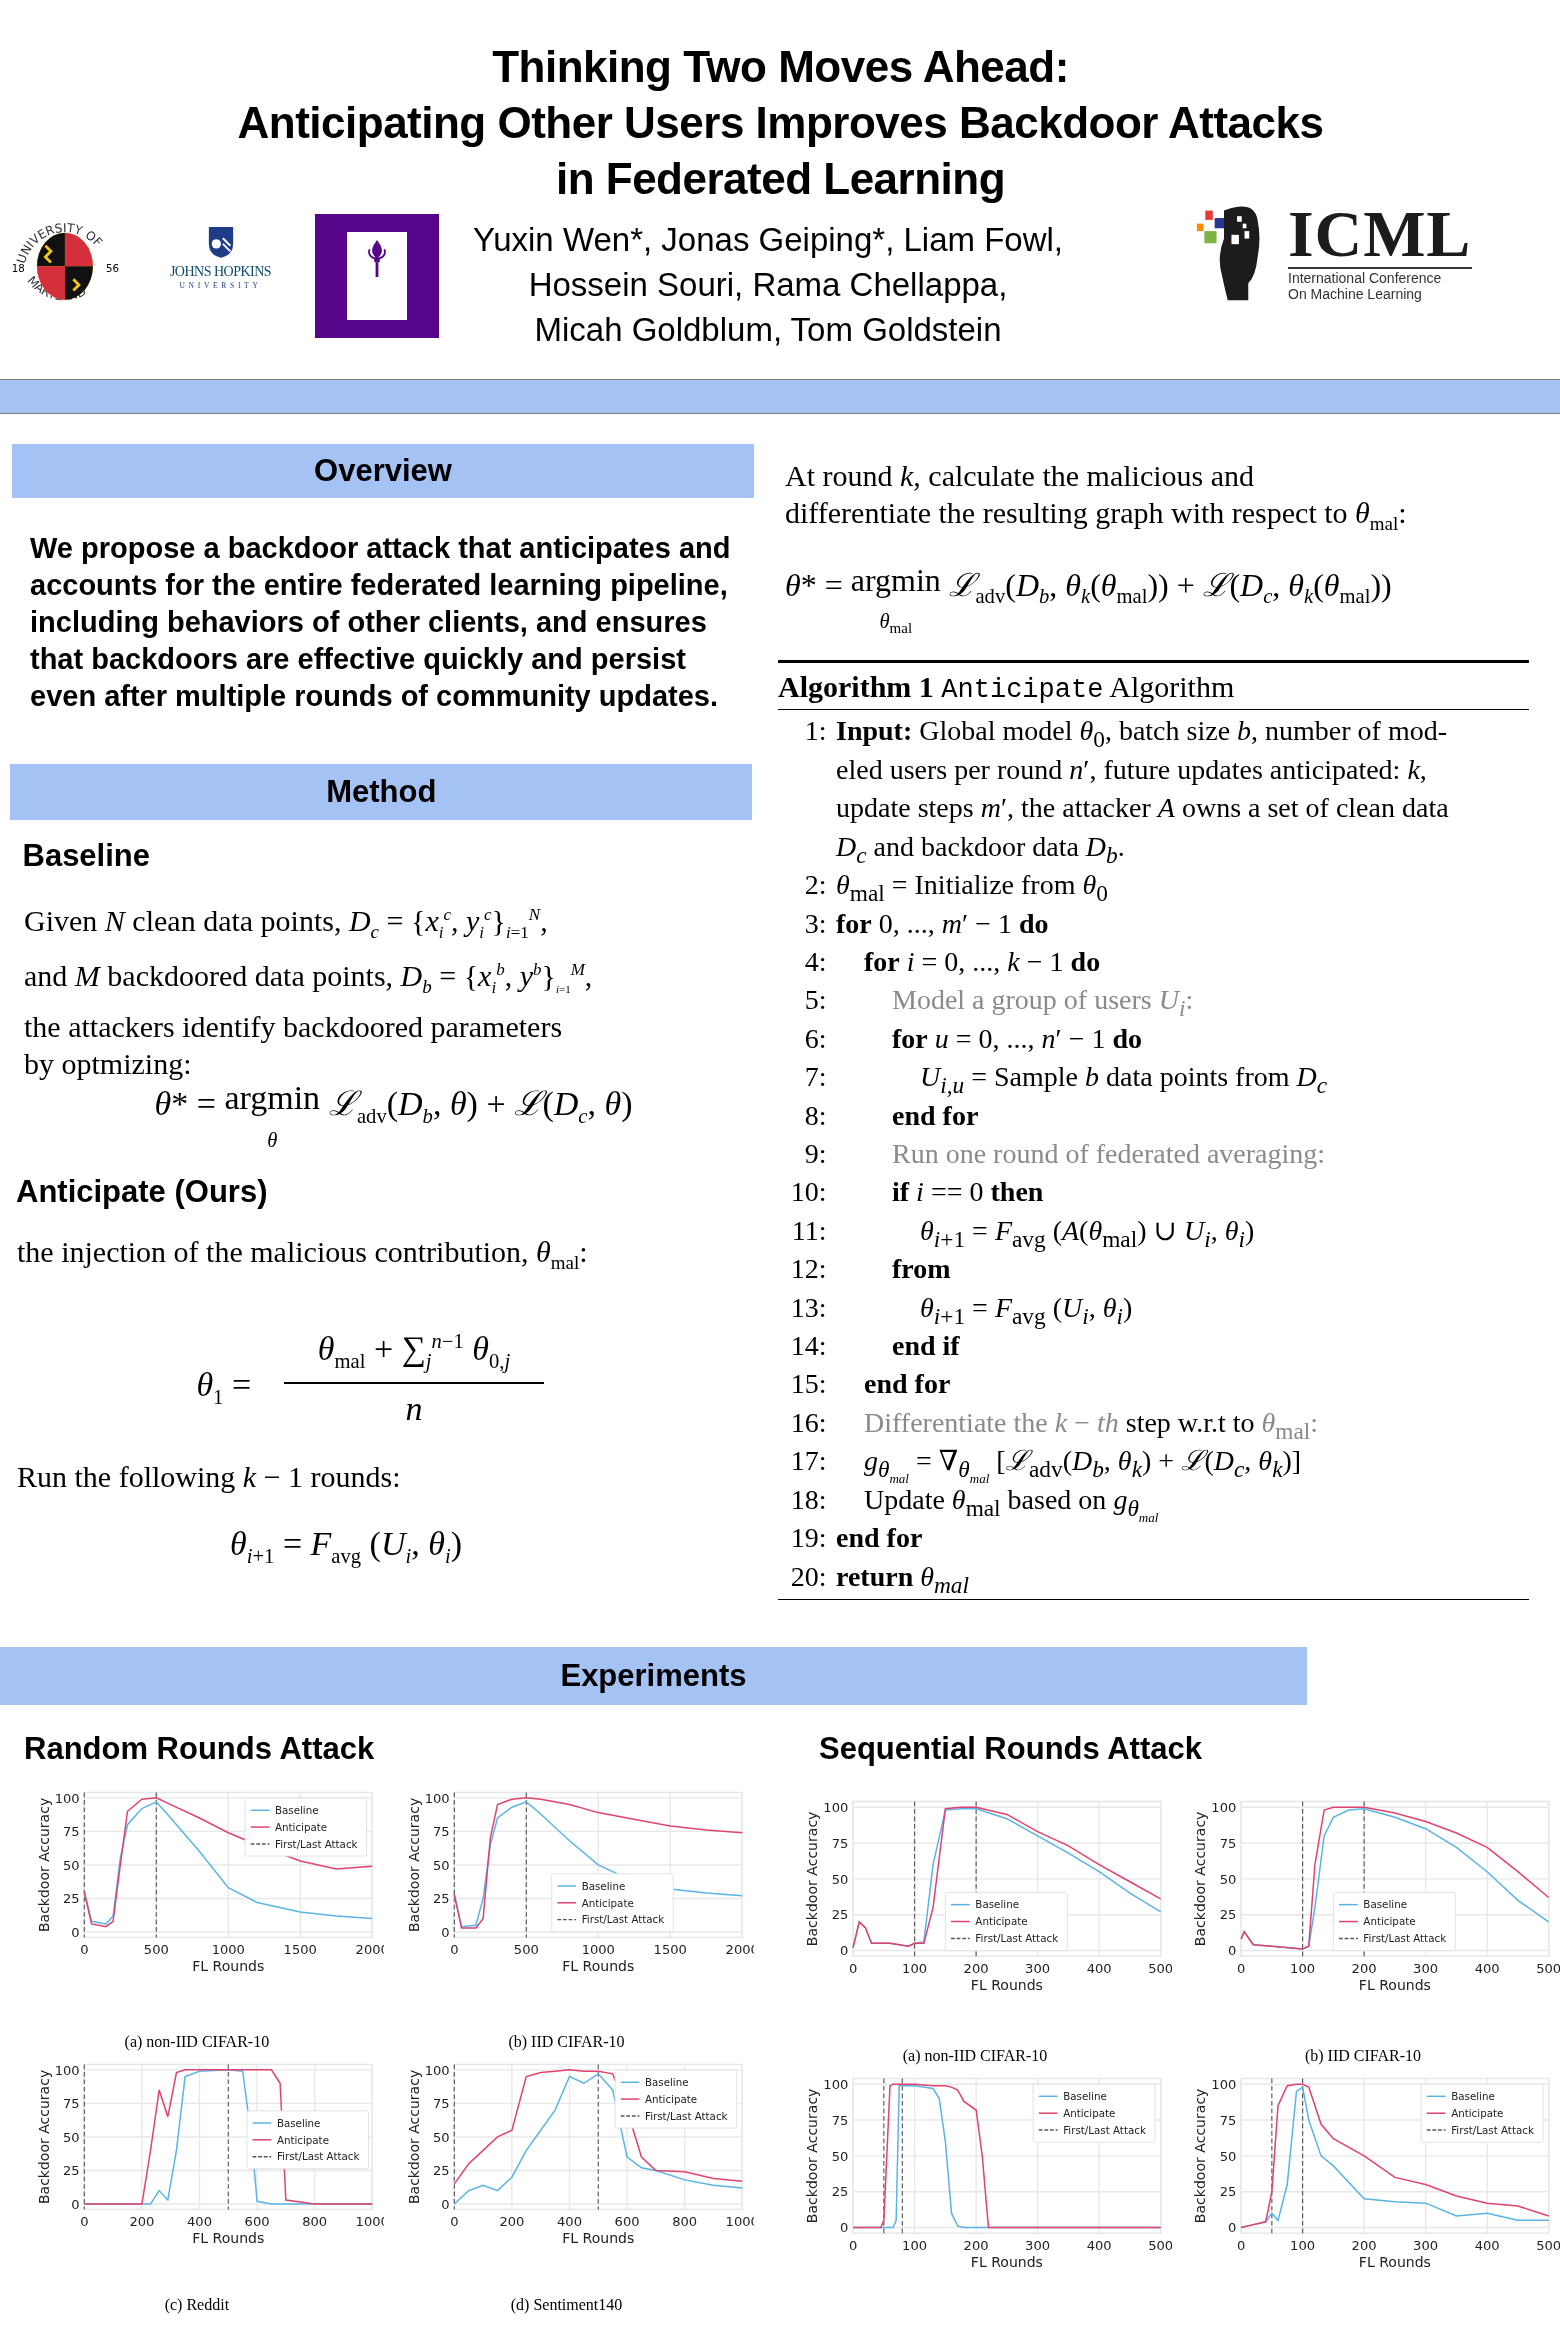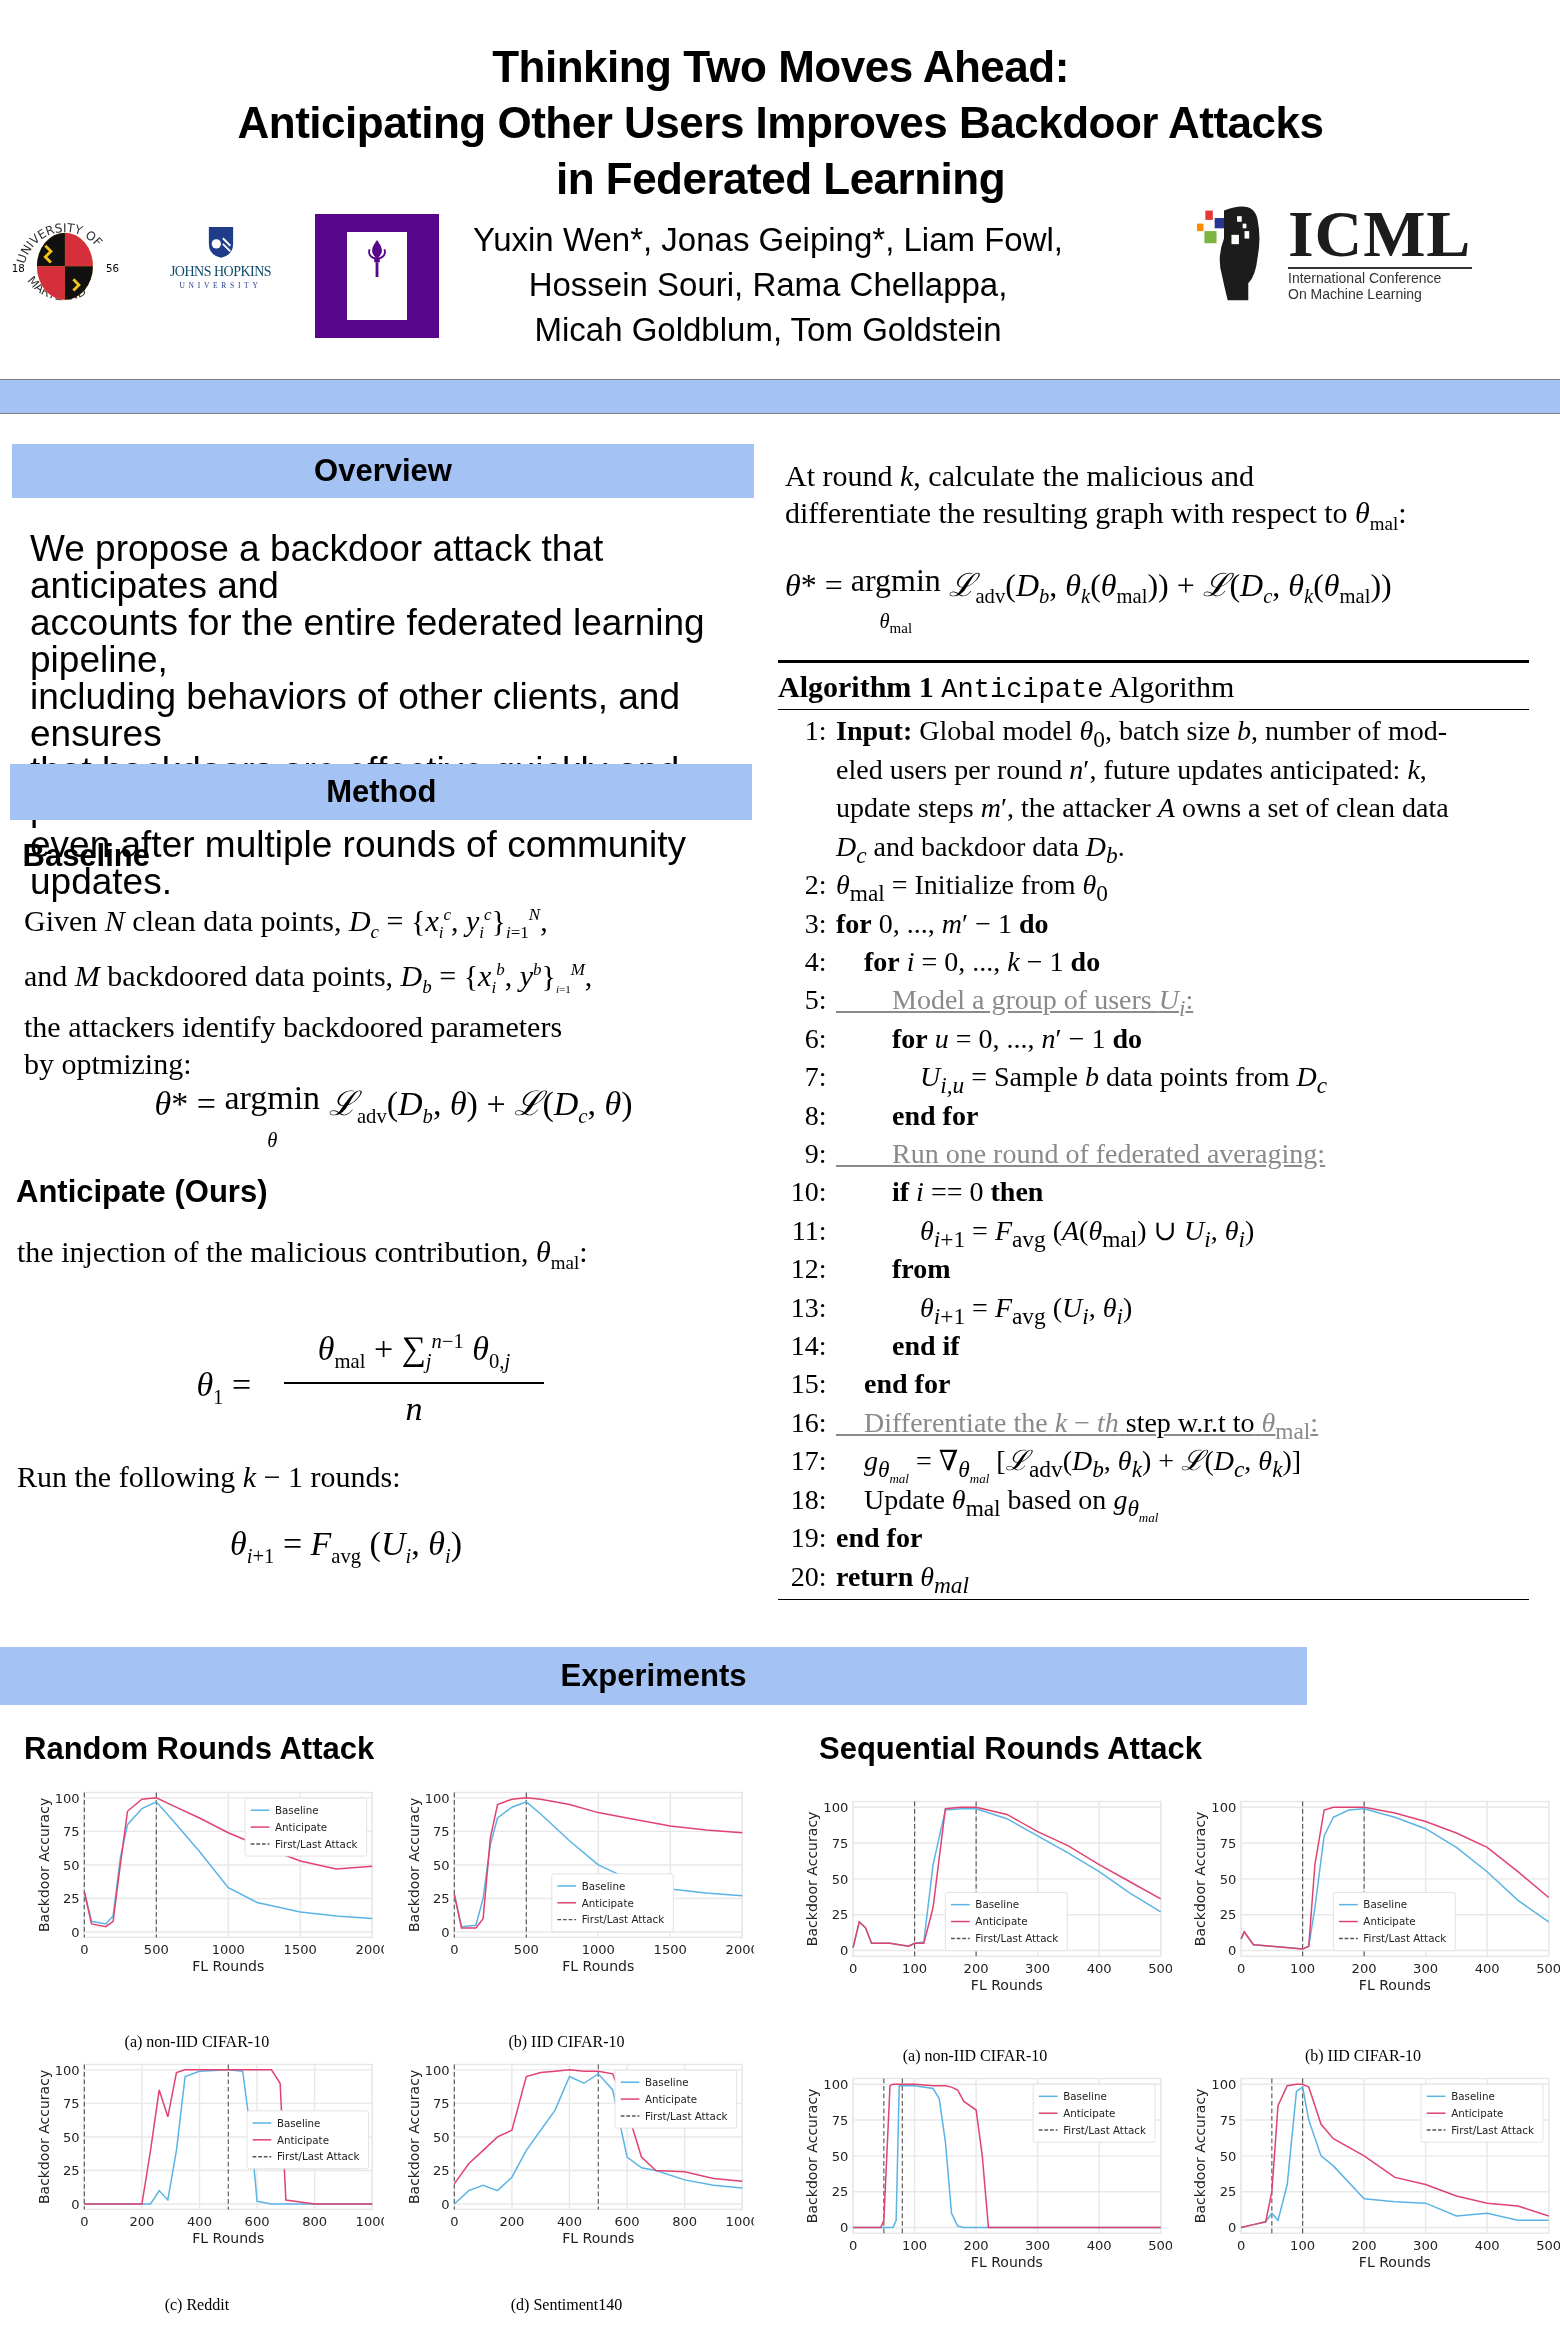--- a/index.html
+++ b/index.html
@@ -3,31 +3,31 @@
 <meta charset="utf-8">
 <style>
   * { box-sizing: border-box; margin: 0; padding: 0; }
   body { width: 1561px; height: 2342px; background: #ffffff; position: relative; overflow: hidden; font-family: "Liberation Sans", sans-serif; color: #000; }
   .abs { position: absolute; }
   .title { left: 0; width: 1561px; top: 39px; text-align: center; font-family: "Liberation Sans", sans-serif; font-weight: bold; font-size: 44px; line-height: 56px; letter-spacing: -0.5px; }
   .authors { left: 440px; width: 656px; top: 217px; text-align: center; font-size: 33px; line-height: 45px; }
   .topband { left: 0; top: 379px; width: 1561px; height: 35px; background: #a4c2f4; border-top: 1.9px solid #7f7f86; border-bottom: 1.9px solid #7f7f86; }
   .sec-head { background: #a4c2f4; text-align: center; font-weight: bold; font-size: 31px; }
   .sub-head { font-weight: bold; font-size: 31px; }
-  .overview-text { font-size: 37px; line-height: 37px; }
+  .overview-text { font-size: 29px; line-height: 37px; font-weight: bold; }
   .serif { font-family: "Liberation Serif", "DejaVu Serif", serif; }
   .body-serif { font-family: "Liberation Serif", "DejaVu Serif", serif; font-size: 30px; line-height: 37px; }
   .eq { font-family: "Liberation Serif", "DejaVu Serif", serif; font-size: 34px; font-style: normal; text-align: center; }
   .eq i { font-style: italic; }
   .eq sub, .eq sup { font-size: 20.6px; }
   .alg-rule { height: 1.9px; background: #000; }
   .alg-line { position: absolute; left: 0; width: 750px; font-family: "Liberation Serif", "DejaVu Serif", serif; font-size: 28px; line-height: 38px; white-space: nowrap; }
   .alg-num { display: inline-block; width: 58px; text-align: right; padding-right: 9.4px; }
   .alg-line b { font-weight: bold; }
-  .gray { color: #8a8a8a; text-decoration: underline; }
+  .gray { color: #8a8a8a; }
   .mono { font-family: "Liberation Mono", "DejaVu Sans Mono", monospace; }
   .caption { font-family: "Liberation Serif", serif; font-size: 16px; text-align: center; }
   svg text { font-family: "DejaVu Sans", sans-serif; }
   .logo-box { position: absolute; }
 </style>
 </head>
 <body>
 
 <div class="abs title">
   <div>Thinking Two Moves Ahead:</div>

